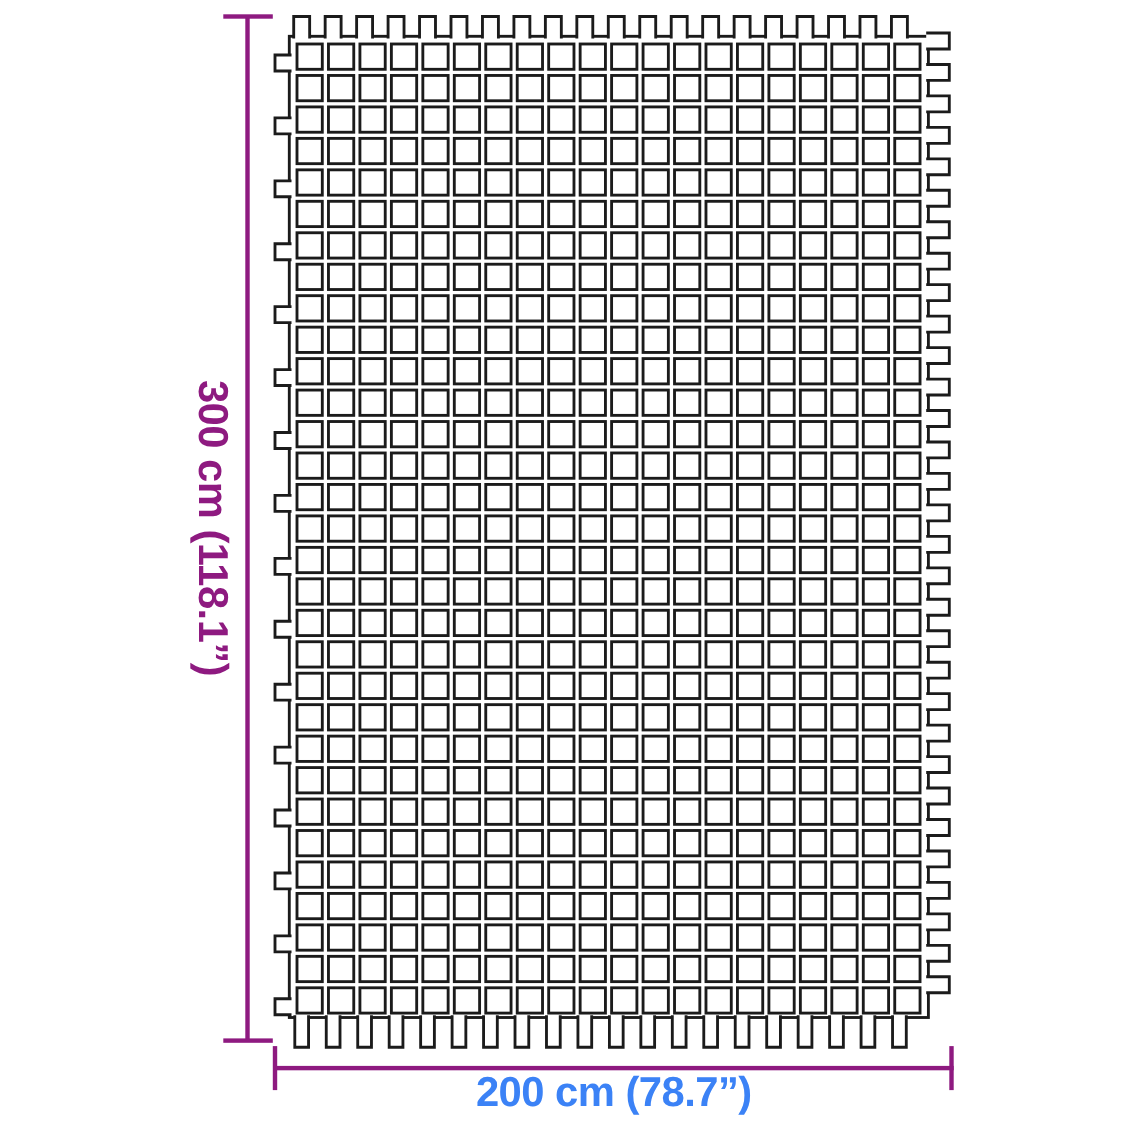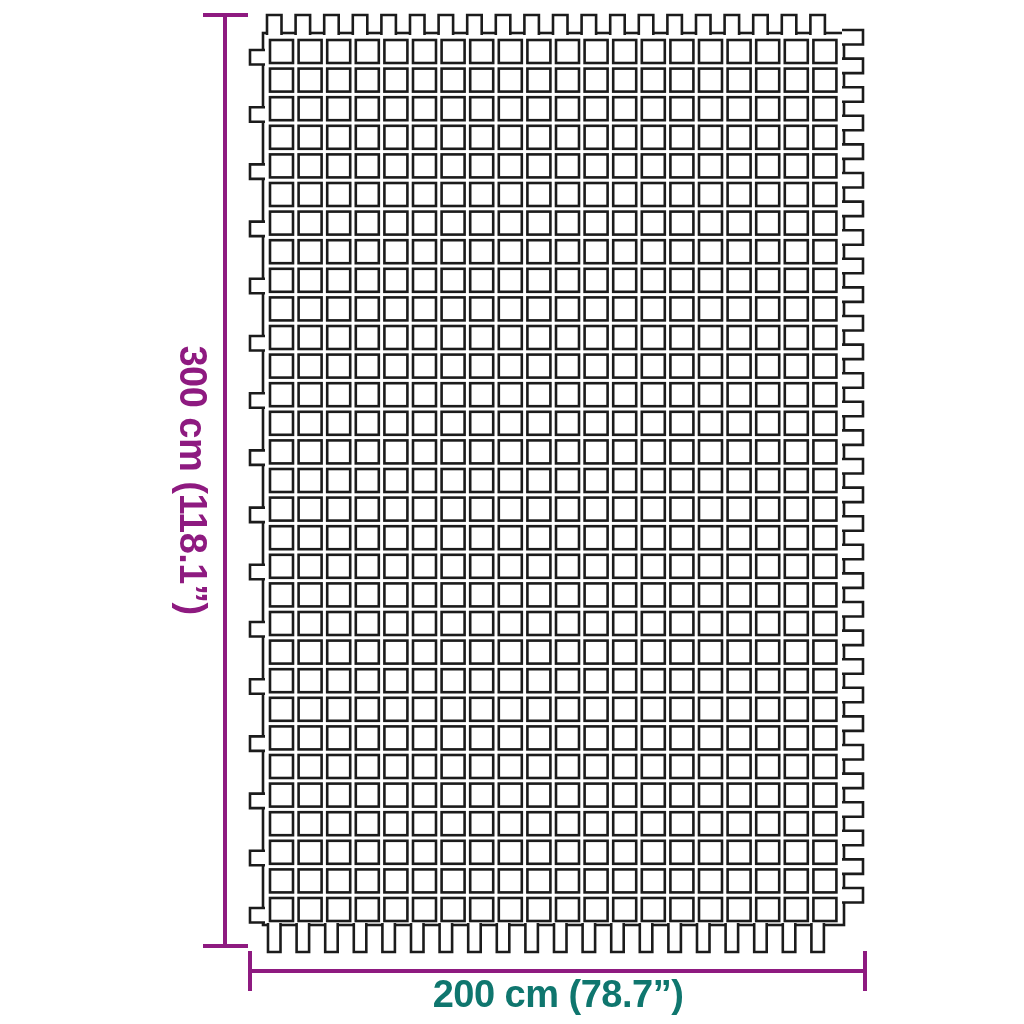--- a/index.html
+++ b/index.html
@@ -768,15 +768,15 @@
   <div class="dim v-line" style="background: rgb(142, 26, 128);"></div>
   <div class="dim v-cap-t" style="background: rgb(142, 26, 128);"></div>
   <div class="dim v-cap-b" style="background: rgb(142, 26, 128);"></div>
 
   <div class="dim h-line" style="background: rgb(142, 26, 128);"></div>
   <div class="dim h-cap-l" style="background: rgb(142, 26, 128);"></div>
   <div class="dim h-cap-r" style="background: rgb(142, 26, 128);"></div>
 
   <div class="dim-label v-label" style="color: rgb(142, 26, 128);">300 cm (118.1”)</div>
 
-  <div class="dim-label h-label" style="color: #0f766e;">200 cm (78.7”)</div>
+  <div class="dim-label h-label" style="color: #3b82f6;">200 cm (78.7”)</div>
 
 </div>
 
 </body></html>

